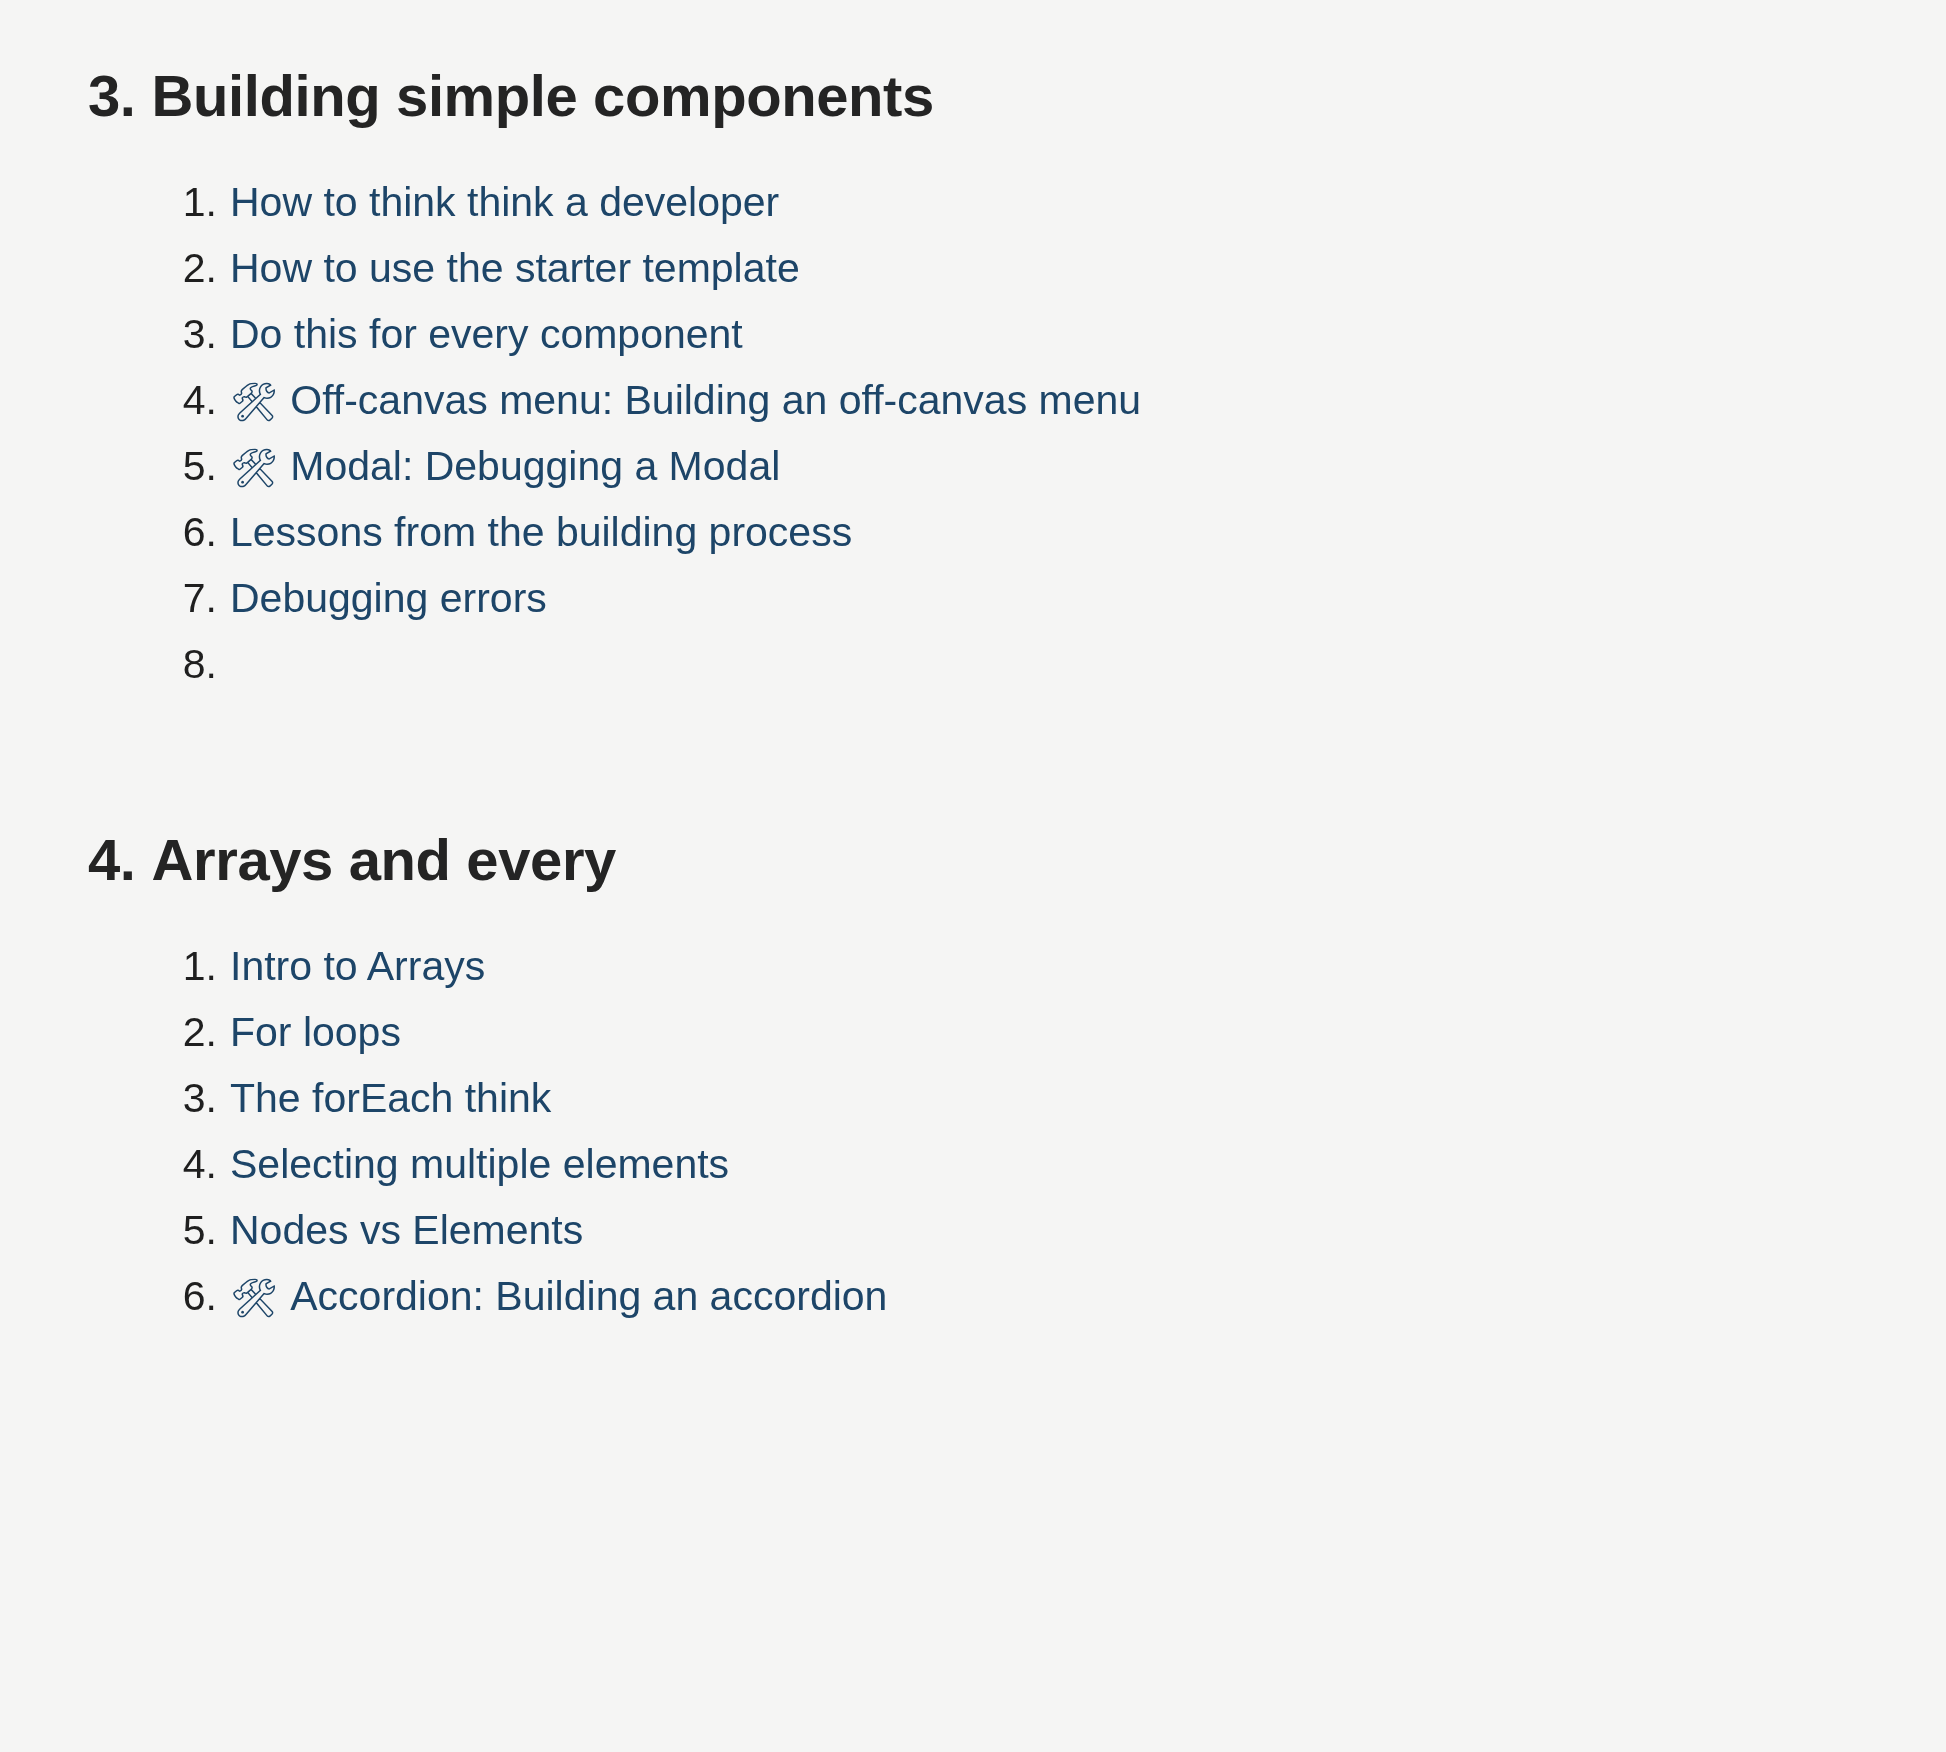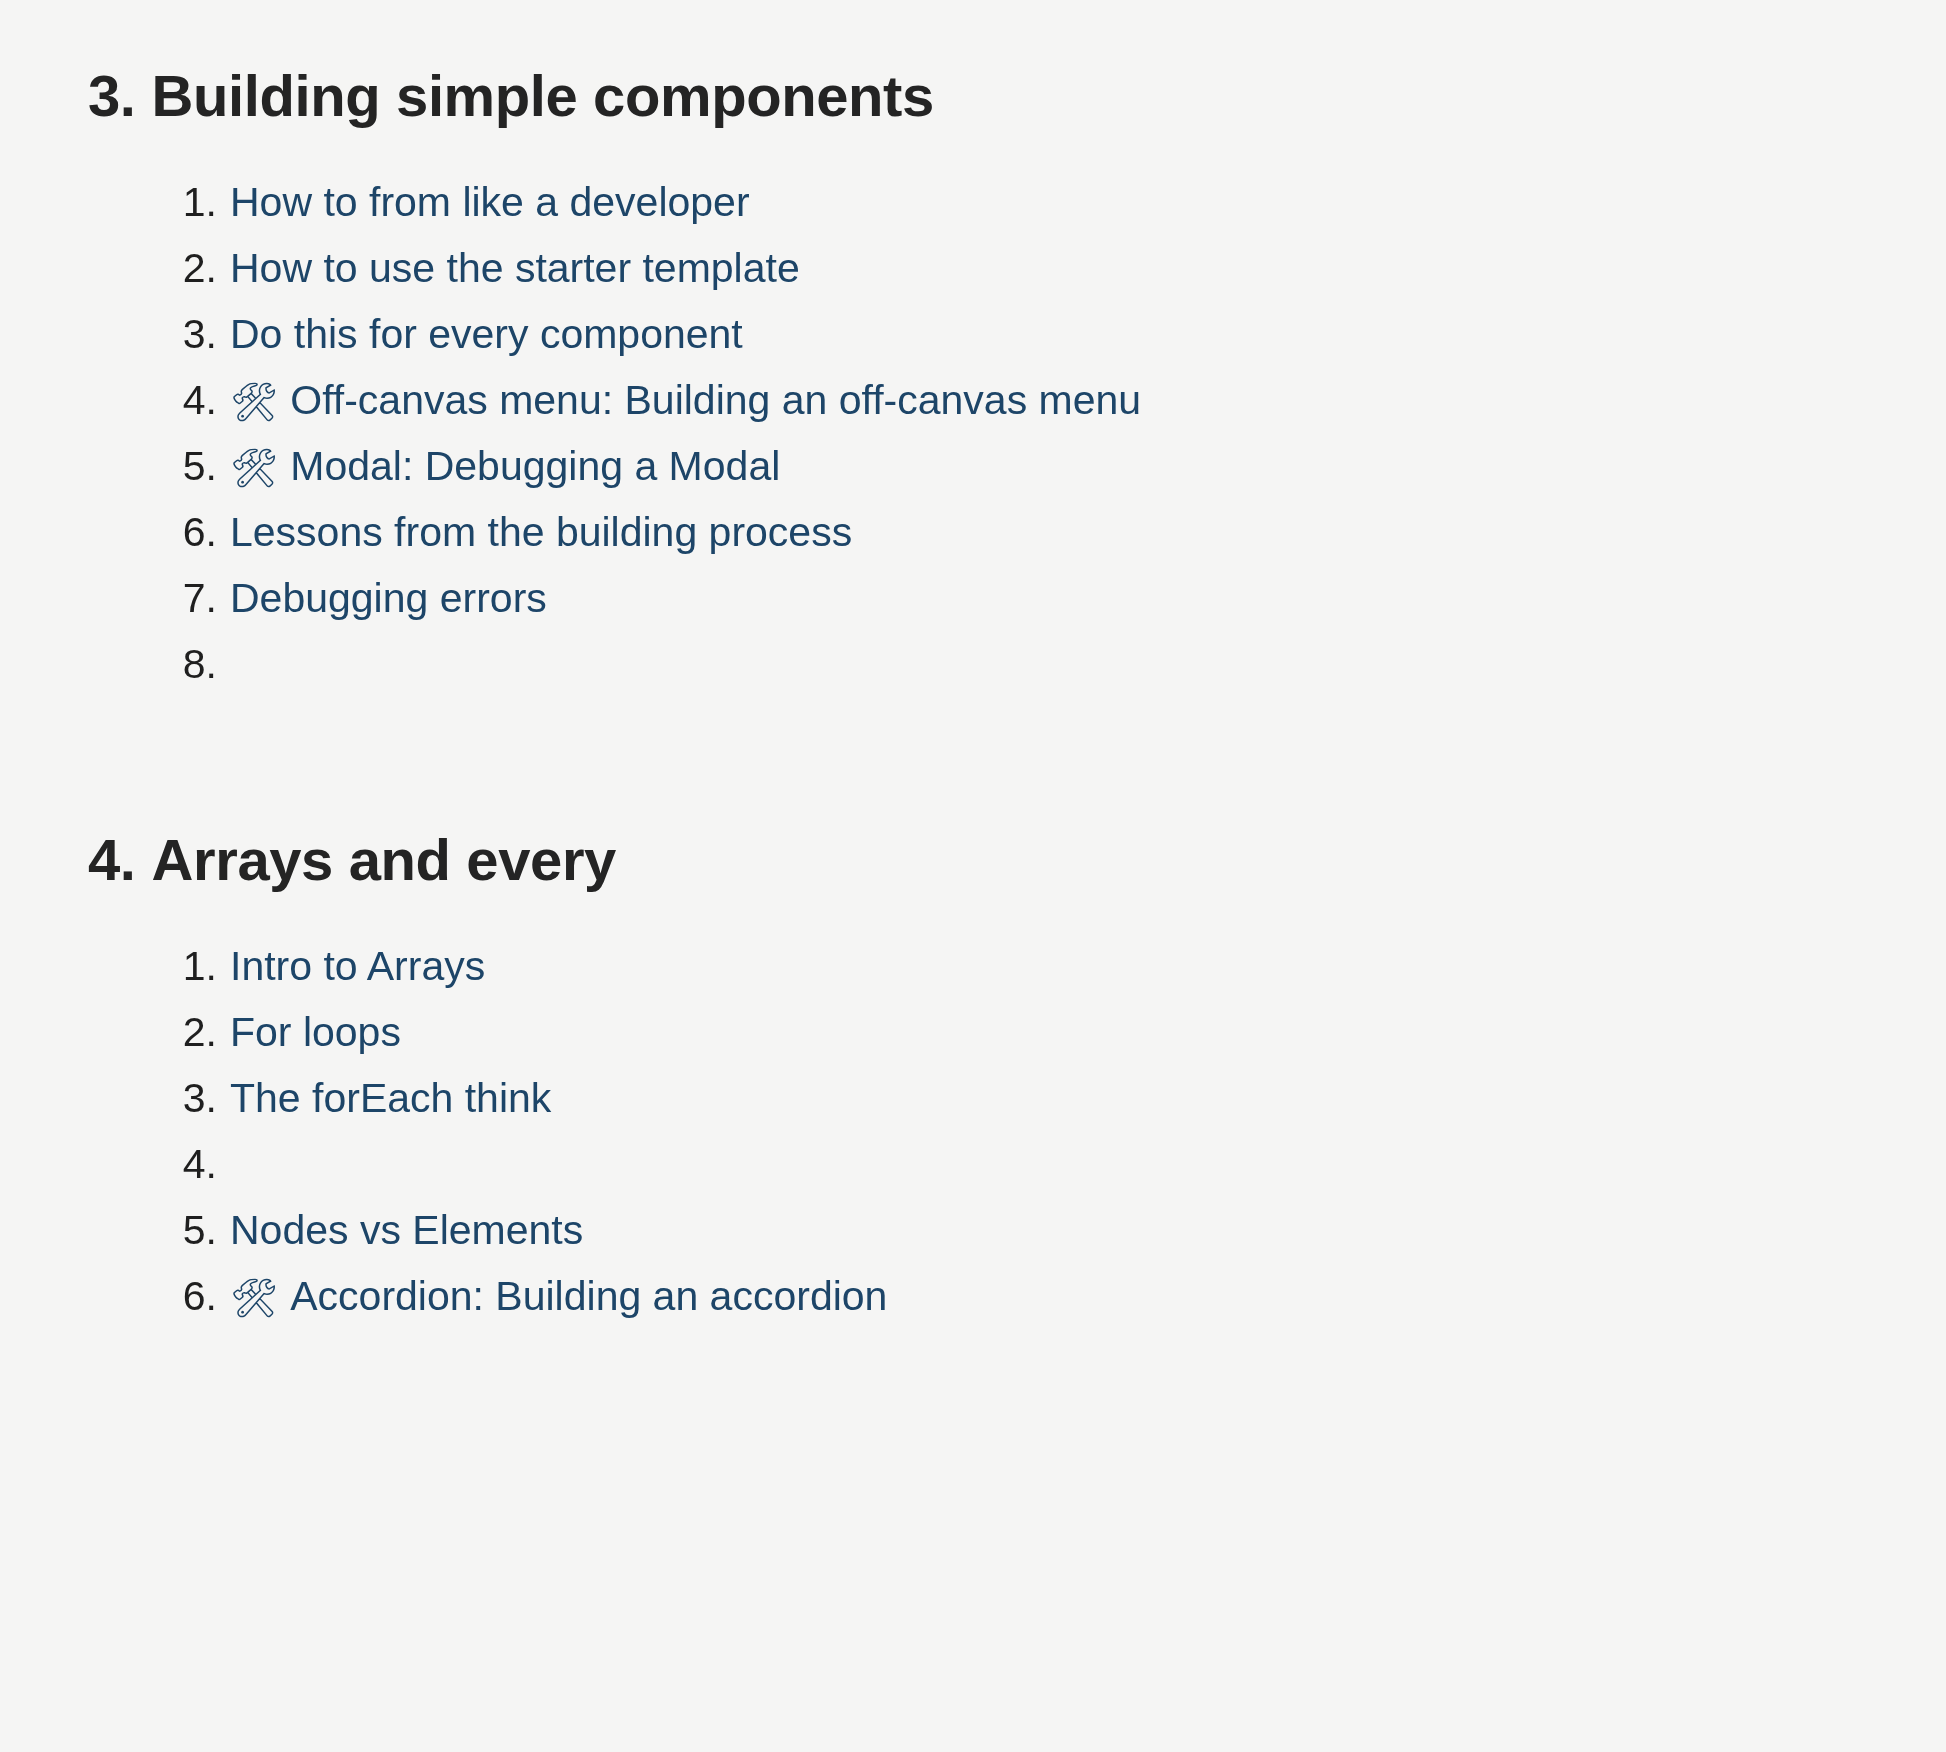--- a/index.html
+++ b/index.html
@@ -95,21 +95,21 @@
 <div class="page">
 
   <h2 class="section-heading" id="section-3-heading">
     <span class="heading-number">3.</span>
     <span class="heading-text">Building simple components</span>
   </h2>
 
   <ol class="toc-list" id="section-3-list">
       <li class="toc-item">
         <span class="item-number">1.</span>
-        <a class="item-link">How to from like a developer</a>
+        <a class="item-link">How to think think a developer</a>
       </li>
       <li class="toc-item">
         <span class="item-number">2.</span>
         <a class="item-link">How to use the starter template</a>
       </li>
       <li class="toc-item">
         <span class="item-number">3.</span>
         <a class="item-link">Do this for every component</a>
       </li>
       <li class="toc-item">
@@ -148,20 +148,21 @@
       <li class="toc-item">
         <span class="item-number">2.</span>
         <a class="item-link">For loops</a>
       </li>
       <li class="toc-item">
         <span class="item-number">3.</span>
         <a class="item-link">The forEach think</a>
       </li>
       <li class="toc-item">
         <span class="item-number">4.</span>
+        <a class="item-link">Selecting multiple elements</a>
       </li>
       <li class="toc-item">
         <span class="item-number">5.</span>
         <a class="item-link">Nodes vs Elements</a>
       </li>
       <li class="toc-item">
         <span class="item-number">6.</span>
         <span class="item-emoji">🛠</span>
         <a class="item-link">Accordion: Building an accordion</a>
       </li>

